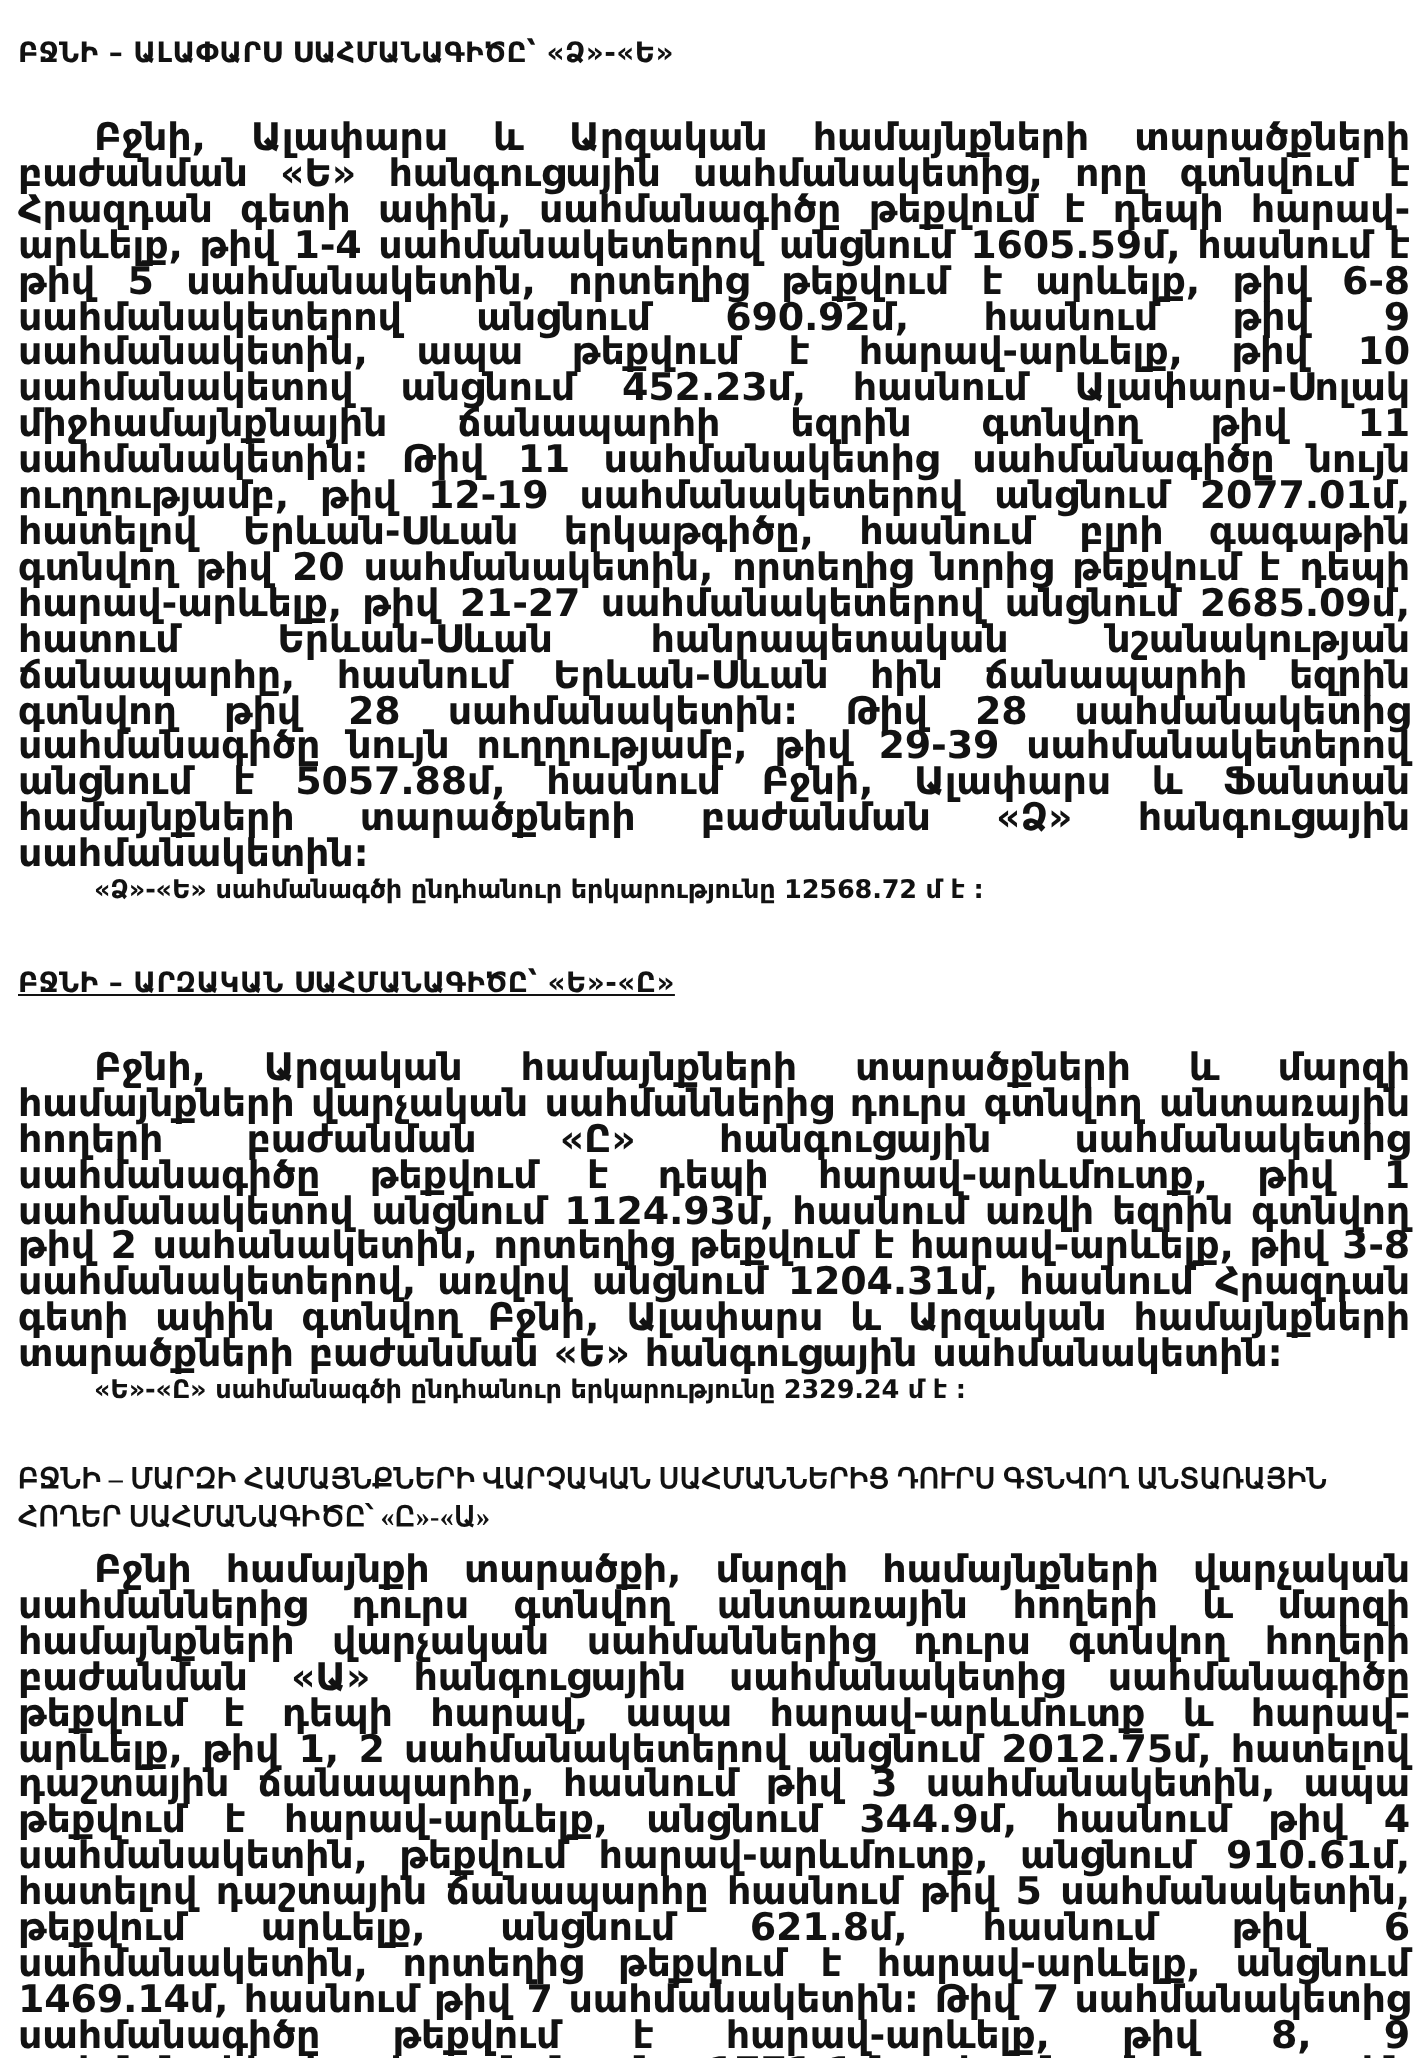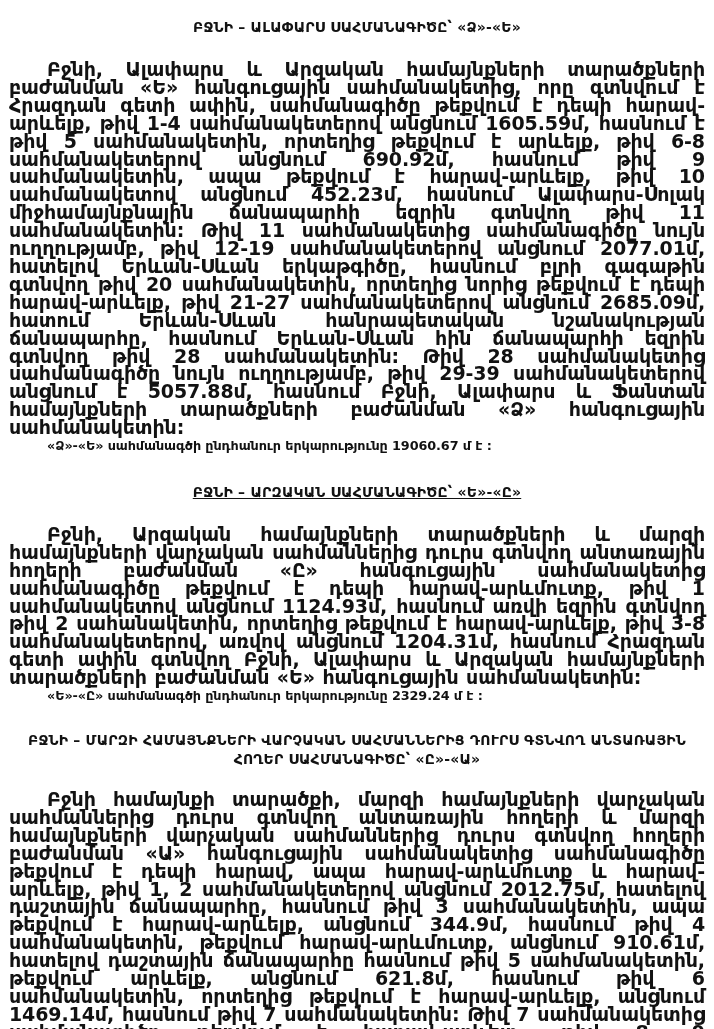--- a/index.html
+++ b/index.html
@@ -13,29 +13,28 @@
     overflow: hidden;
     font-family: "DejaVu Sans", sans-serif;
     font-weight: bold;
     color: #121212;
     -webkit-font-smoothing: none;
   }
   .doc {
     padding: 12px 9px 0 9px;
   }
   .section-title {
-    text-align: center;
     font-size: 14px;
     line-height: 19px;
     letter-spacing: 0.2px;
     margin: 0 0 0 0;
   }
   .title-1 { margin: 6px 0 24px 0; }
   .title-2 { margin: 28px 0 24px 0; text-decoration: underline; }
-  .title-3 { margin: 26px 0 22px 0; }
+  .title-3 { margin: 26px 0 8px 0; font-family: Liberation Serif, serif; }
   .body-para {
     text-align: justify;
     font-size: 19px;
     line-height: 17.9px;
     text-indent: 38px;
     letter-spacing: -0.1px;
     word-spacing: 1px;
     margin: 0;
   }
   .summary-line {
@@ -48,21 +47,21 @@
 </style>
 </head>
 <body>
 
 <div class="doc">
 
   <h1 class="section-title title-1">ԲՋՆԻ – ԱԼԱՓԱՐՍ ՍԱՀՄԱՆԱԳԻԾԸ՝ «Ձ»-«Ե»</h1>
 
   <p class="body-para">Բջնի, Ալափարս և Արզական համայնքների տարածքների բաժանման «Ե» հանգուցային սահմանակետից, որը գտնվում է Հրազդան գետի ափին, սահմանագիծը թեքվում է դեպի հարավ-արևելք, թիվ 1-4 սահմանակետերով անցնում 1605.59մ, հասնում է թիվ 5 սահմանակետին, որտեղից թեքվում է արևելք, թիվ 6-8 սահմանակետերով անցնում 690.92մ, հասնում թիվ 9 սահմանակետին, ապա թեքվում է հարավ-արևելք, թիվ 10 սահմանակետով անցնում 452.23մ, հասնում Ալափարս-Սոլակ միջհամայնքնային ճանապարհի եզրին գտնվող թիվ 11 սահմանակետին: Թիվ 11 սահմանակետից սահմանագիծը նույն ուղղությամբ, թիվ 12-19 սահմանակետերով անցնում 2077.01մ, հատելով Երևան-Սևան երկաթգիծը, հասնում բլրի գագաթին գտնվող թիվ 20 սահմանակետին, որտեղից նորից թեքվում է դեպի հարավ-արևելք, թիվ 21-27 սահմանակետերով անցնում 2685.09մ, հատում Երևան-Սևան հանրապետական նշանակության ճանապարհը, հասնում Երևան-Սևան հին ճանապարհի եզրին գտնվող թիվ 28 սահմանակետին: Թիվ 28 սահմանակետից սահմանագիծը նույն ուղղությամբ, թիվ 29-39 սահմանակետերով անցնում է 5057.88մ, հասնում Բջնի, Ալափարս և Ֆանտան համայնքների տարածքների բաժանման «Ձ» հանգուցային սահմանակետին:</p>
 
-  <p class="summary-line">«Ձ»-«Ե» սահմանագծի ընդհանուր երկարությունը 19060.67 մ է :</p>
+  <p class="summary-line">«Ձ»-«Ե» սահմանագծի ընդհանուր երկարությունը 12568.72 մ է :</p>
 
   <h1 class="section-title title-2">ԲՋՆԻ – ԱՐԶԱԿԱՆ ՍԱՀՄԱՆԱԳԻԾԸ՝ «Ե»-«Ը»</h1>
 
   <p class="body-para">Բջնի, Արզական համայնքների տարածքների և մարզի համայնքների վարչական սահմաններից դուրս գտնվող անտառային հողերի բաժանման «Ը» հանգուցային սահմանակետից սահմանագիծը թեքվում է դեպի հարավ-արևմուտք, թիվ 1 սահմանակետով անցնում 1124.93մ, հասնում առվի եզրին գտնվող թիվ 2 սահանակետին, որտեղից թեքվում է հարավ-արևելք, թիվ 3-8 սահմանակետերով, առվով անցնում 1204.31մ, հասնում Հրազդան գետի ափին գտնվող Բջնի, Ալափարս և Արզական համայնքների տարածքների բաժանման «Ե» հանգուցային սահմանակետին:</p>
 
   <p class="summary-line">«Ե»-«Ը» սահմանագծի ընդհանուր երկարությունը 2329.24 մ է :</p>
 
   <h1 class="section-title title-3">ԲՋՆԻ – ՄԱՐԶԻ ՀԱՄԱՅՆՔՆԵՐԻ ՎԱՐՉԱԿԱՆ ՍԱՀՄԱՆՆԵՐԻՑ ԴՈՒՐՍ ԳՏՆՎՈՂ ԱՆՏԱՌԱՅԻՆ ՀՈՂԵՐ ՍԱՀՄԱՆԱԳԻԾԸ՝ «Ը»-«Ա»</h1>
 
   <p class="body-para">Բջնի համայնքի տարածքի, մարզի համայնքների վարչական սահմաններից դուրս գտնվող անտառային հողերի և մարզի համայնքների վարչական սահմաններից դուրս գտնվող հողերի բաժանման «Ա» հանգուցային սահմանակետից սահմանագիծը թեքվում է դեպի հարավ, ապա հարավ-արևմուտք և հարավ-արևելք, թիվ 1, 2 սահմանակետերով անցնում 2012.75մ, հատելով դաշտային ճանապարհը, հասնում թիվ 3 սահմանակետին, ապա թեքվում է հարավ-արևելք, անցնում 344.9մ, հասնում թիվ 4 սահմանակետին, թեքվում հարավ-արևմուտք, անցնում 910.61մ, հատելով դաշտային ճանապարհը հասնում թիվ 5 սահմանակետին, թեքվում արևելք, անցնում 621.8մ, հասնում թիվ 6 սահմանակետին, որտեղից թեքվում է հարավ-արևելք, անցնում 1469.14մ, հասնում թիվ 7 սահմանակետին: Թիվ 7 սահմանակետից սահմանագիծը թեքվում է հարավ-արևելք, թիվ 8, 9 սահմանակետերով անցնում 1771.1մ, հասնում դաշտային ճանապարհի մոտ գտնվող թիվ 10 սահմանակետին, թեքվում է հարավ-արևմուտք, անցնում 231.81մ, հասնում թիվ 11 սամանակետին, ապա թեքվում է հյուսիս-արևմուտք, թիվ 12-14 սահմանակետերով անցնում 1450.65մ, հատելով դաշտային ճանապարհը և առուն, հասնում թիվ 15 սահմանակետին: Թիվ 15 սահմանակետից սահմանագիծը թեքվում է հարավ-արևմուտք, թիվ 16, 17 սահմանակետերով անցնում 2029.01մ, հատելով առուն և դաշտային ճանապարհը, հասնում թիվ 18 սահմանակետին, թեքվում է նորից հարավ-արևմուտք, թիվ 19-22 սահմանակետերով անցնում 1907.07մ, հատելով առուն հասնում է թիվ 23 սահմանակետին: Այնուհետև սահմանագիծը թեքվում է հյուսիս-արևմուտք, անցնում</p>

